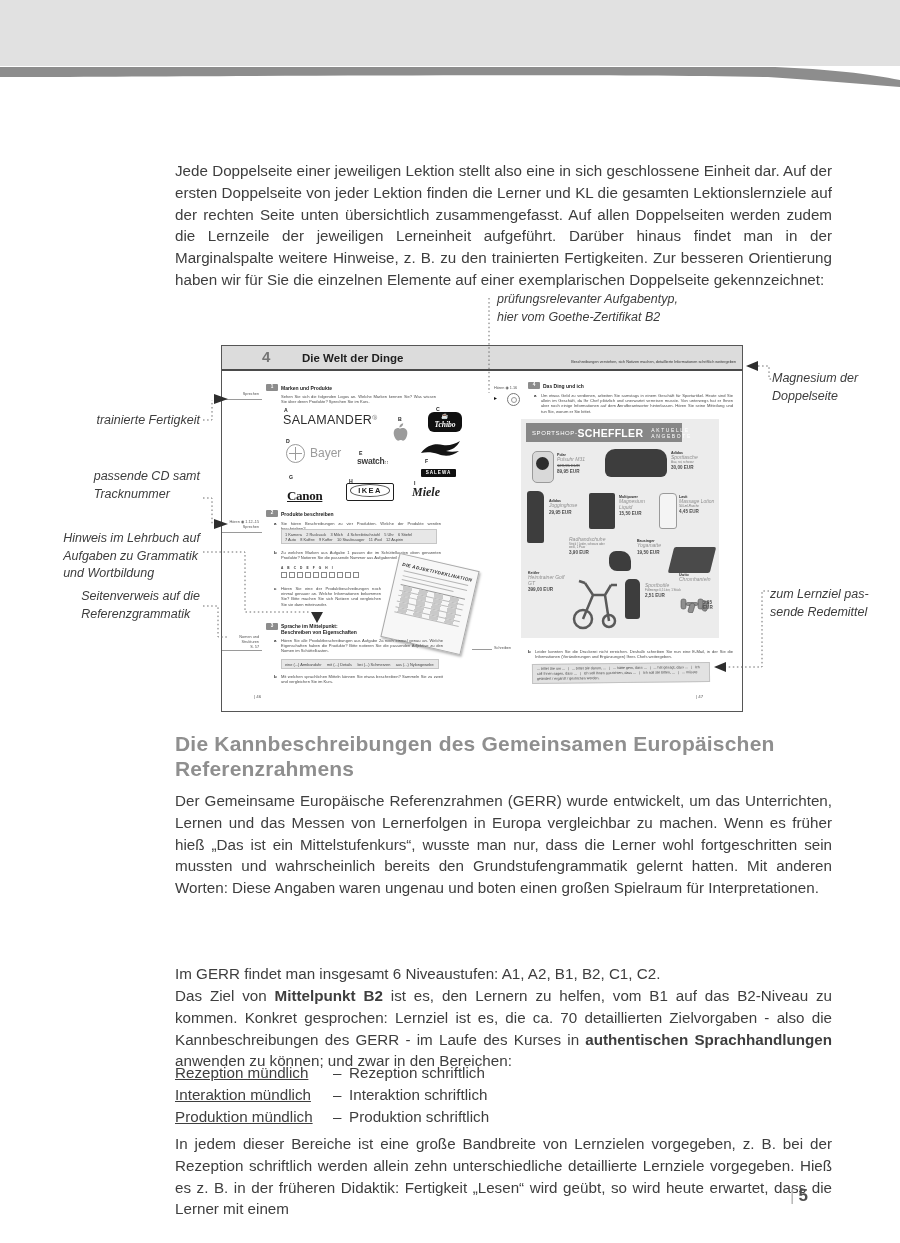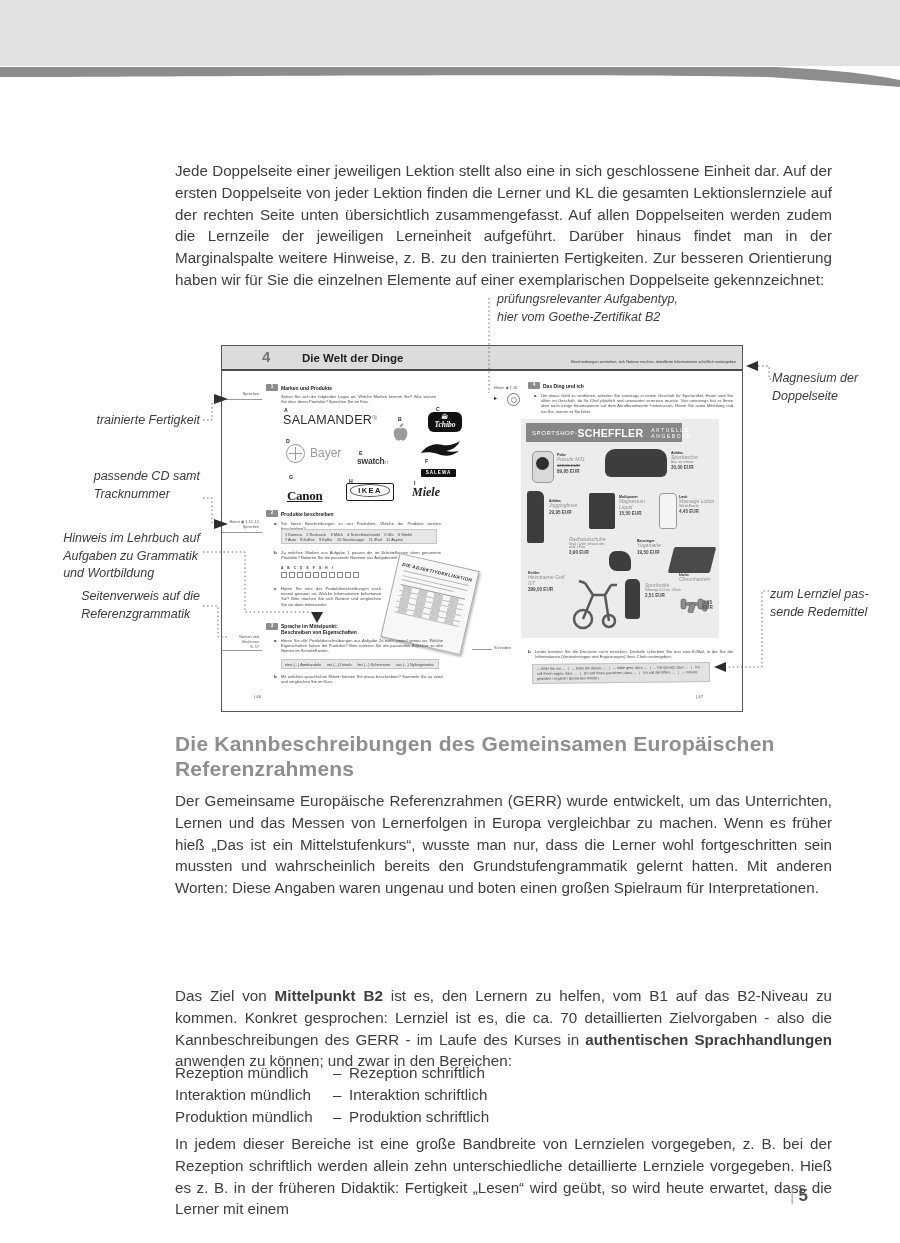--- a/index.html
+++ b/index.html
@@ -6,21 +6,21 @@
   .sheet{position:relative;width:900px;height:1243px;background:#ffffff;overflow:hidden;
          font-family:"Liberation Sans",sans-serif;color:#3f3f3f;}
   
   .topband{position:absolute;left:0;top:0;width:900px;height:100px;}
   
   .h1{position:absolute;font-size:21px;font-weight:bold;color:#8f8f8f;letter-spacing:.2px;line-height:25px;white-space:pre-line;}
   .body-par{position:absolute;left:175px;width:657px;font-size:15.2px;line-height:21.8px;
             text-align:justify;color:#3e3e3e;}
   .pairs{position:absolute;left:175px;font-size:15.2px;line-height:22px;color:#3e3e3e;}
   .pair{display:flex;}
-  .pair .pl{width:158px;}
+  .pair .pl{width:158px;text-decoration:underline;}
   .pair .pd{width:16px;}
   .pageno{position:absolute;left:790px;top:1186px;font-size:17px;color:#4e4e4e;}
   .pageno .bar{color:#b3b3b3;font-weight:300;margin-right:4px;}
   .pageno .num{font-weight:bold;}
   
   .co{position:absolute;font-style:italic;font-size:12.5px;line-height:17.5px;color:#3d3d3d;white-space:pre-line;z-index:5;}
   .co.right-al{}
   .connectors{position:absolute;left:0;top:0;width:900px;height:1243px;z-index:4;pointer-events:none;}
   
   .spread{position:absolute;left:221px;top:345px;width:520px;height:365px;background:#fff;
@@ -335,20 +335,21 @@
     <div class="mline" style="left:250px;top:303px;width:20px;"></div>
     <span class="blt" style="left:306px;top:303px;">b</span>
     <div class="task" style="left:313px;top:303px;width:198px;">Leider konnten Sie die Druckerei nicht erreichen. Deshalb schreiben Sie nun eine E-Mail, in der Sie die Informationen (Veränderungen und Ergänzungen) Ihres Chefs weitergeben.</div>
     <div class="redebox" style="left:310px;top:317px;width:168px;">... bittet Sie um ...   |   ... bittet Sie darum, ...   |   ... hätte gern, dass ...   |   ... hat gesagt, dass ...   |   Ich soll Ihnen sagen, dass ...   |   Ich soll Ihnen ausrichten, dass ...   |   Ich soll Sie bitten, ...   |   ... müsste geändert / ergänzt / gestrichen werden.</div>
     <div class="sp-pageno" style="left:474px;top:348px;">| 47</div>
   </div>
 
   <div class="h1" style="left:175px;top:731px;">Die Kannbeschreibungen des Gemeinsamen Europäischen
 Referenzrahmens</div>
   <div class="body-par" style="top:790px;">Der Gemeinsame Europäische Referenzrahmen (GERR) wurde entwickelt, um das Unterrichten, Lernen und das Messen von Lernerfolgen in Europa vergleichbar zu machen. Wenn es früher hieß „Das ist ein Mittelstufenkurs“, wusste man nur, dass die Lerner wohl fortgeschritten sein mussten und wahrscheinlich bereits den Grundstufengrammatik gelernt hatten. Mit anderen Worten: Diese Angaben waren ungenau und boten einen großen Spielraum für Interpretationen.</div>
+  <div class="body-par" style="top:963px;">Im GERR findet man insgesamt 6 Niveaustufen: A1, A2, B1, B2, C1, C2.</div>
   <div class="body-par" style="top:985px;"><span>Das Ziel von </span><b>Mittelpunkt B2</b><span> ist es, den Lernern zu helfen, vom B1 auf das B2-Niveau zu kommen. Konkret gesprochen: Lernziel ist es, die ca. 70 detaillierten Zielvorgaben - also die Kannbeschreibungen des GERR - im Laufe des Kurses in </span><b>authentischen Sprachhandlungen</b><span> anwenden zu können; und zwar in den Bereichen:</span></div>
 
   <div class="pairs" style="top:1062px;">
     <div class="pair">
       <span class="pl">Rezeption mündlich</span>
         <span class="pd">–</span>
         <span>Rezeption schriftlich</span>
     </div>
     <div class="pair">
       <span class="pl">Interaktion mündlich</span>

